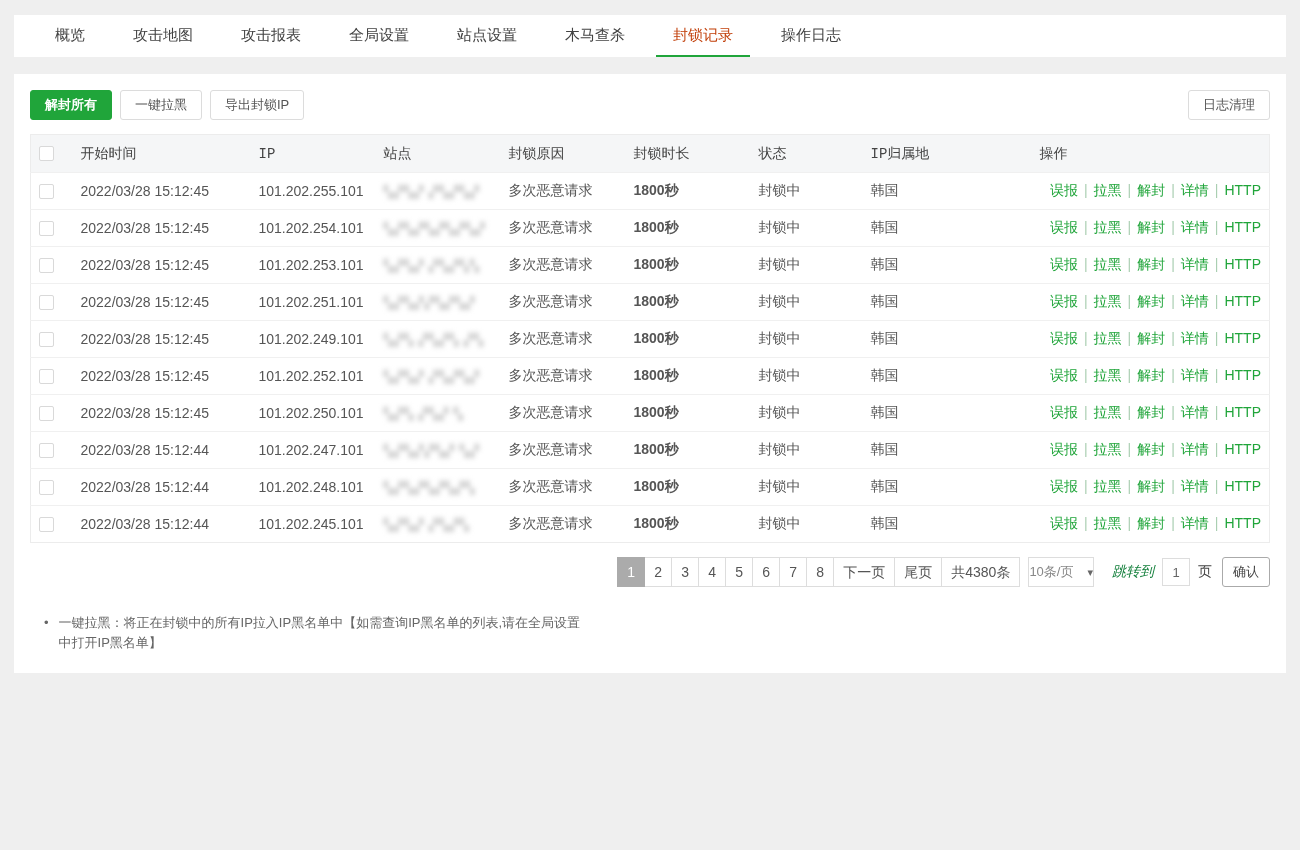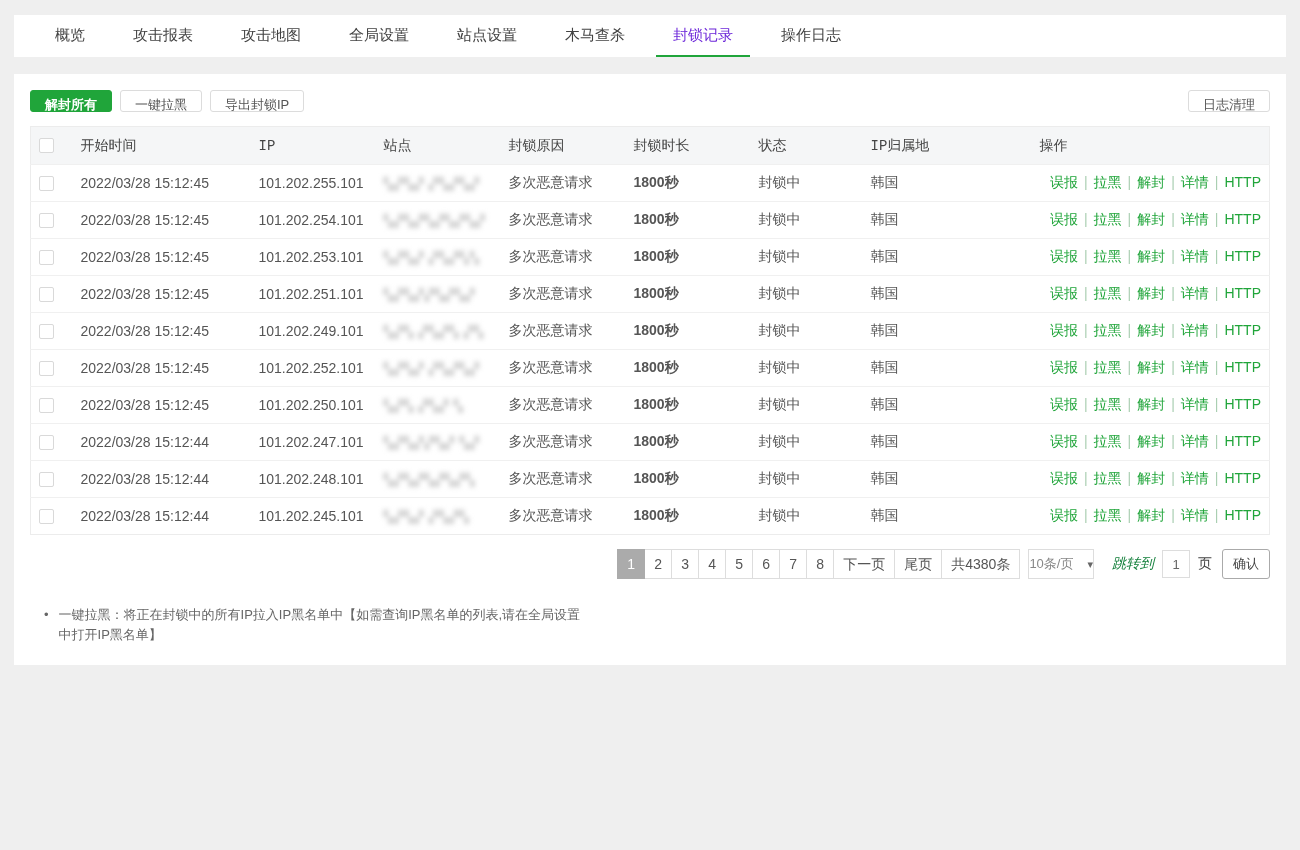--- a/index.html
+++ b/index.html
@@ -24,38 +24,38 @@
     display: flex;
     align-items: center;
     padding: 0 17px;
     margin-right: 14px;
     font-size: 15px;
     color: #424242;
     cursor: pointer;
     border-bottom: 2px solid transparent;
   }
   .tab.active {
-    color: #6d28d9;
+    color: #c2410c;
     border-bottom-color: #20a53a;
   }
 
   
   .panel {
     background: #fff;
     margin-top: 17px;
     padding: 16px 16px 20px 16px;
   }
 
   .toolbar {
     display: flex;
     align-items: center;
     margin-bottom: 14px;
   }
   .btn {
-    height: 22px;
+    height: 30px;
     line-height: 28px;
     padding: 0 14px;
     font-size: 13px;
     border: 1px solid #dcdcdc;
     border-radius: 3px;
     background: #fff;
     color: #555;
     cursor: pointer;
     margin-right: 8px;
     white-space: nowrap;
@@ -200,22 +200,22 @@
   .note .bullet { margin: 0 10px 0 14px; color: #666; }
   .note .note-text { max-width: 524px; }
 </style>
 </head>
 <body>
 
 <div class="wrap">
 
   <div class="tabbar" id="tabbar">
       <div class="tab">概览</div>
+      <div class="tab">攻击地图</div>
       <div class="tab">攻击报表</div>
-      <div class="tab">攻击地图</div>
       <div class="tab">全局设置</div>
       <div class="tab">站点设置</div>
       <div class="tab">木马查杀</div>
       <div class="tab active">封锁记录</div>
       <div class="tab">操作日志</div>
     </div>
 
   <div class="panel">
 
     <div class="toolbar">

